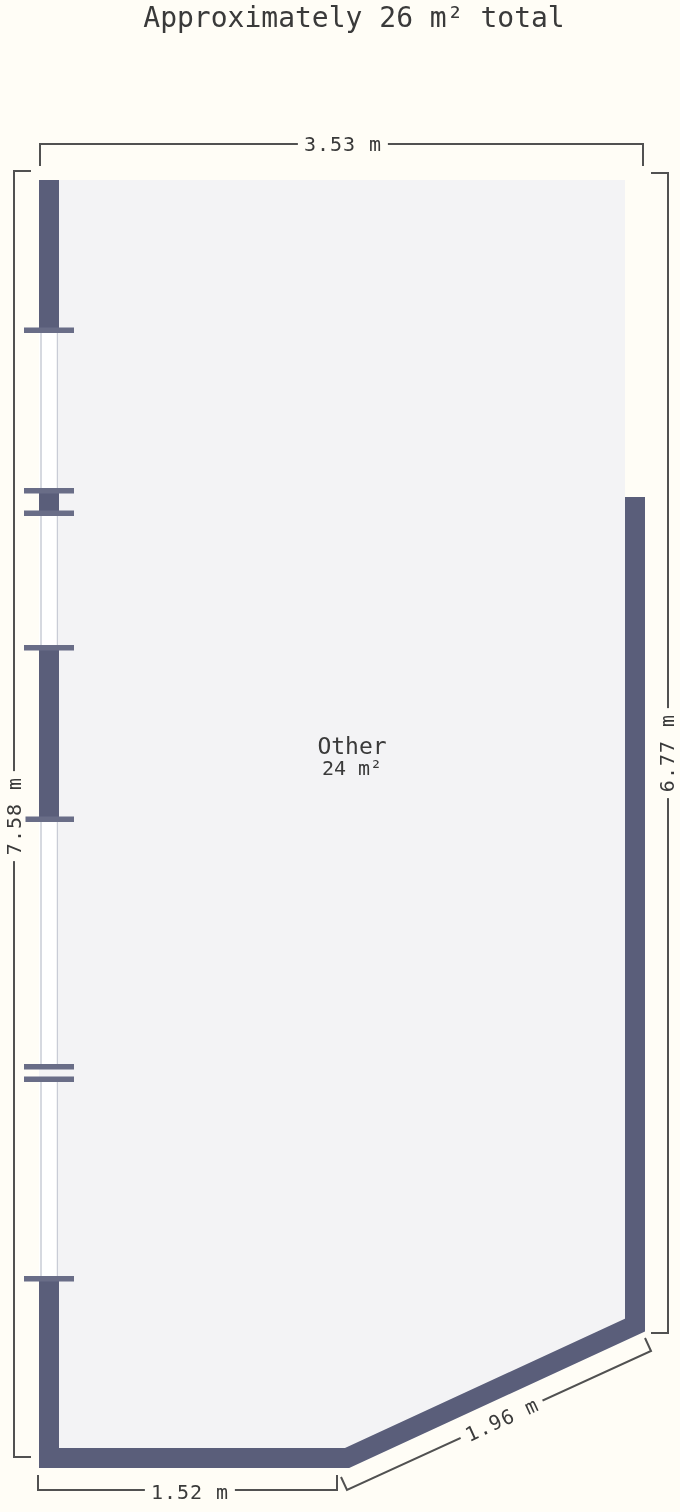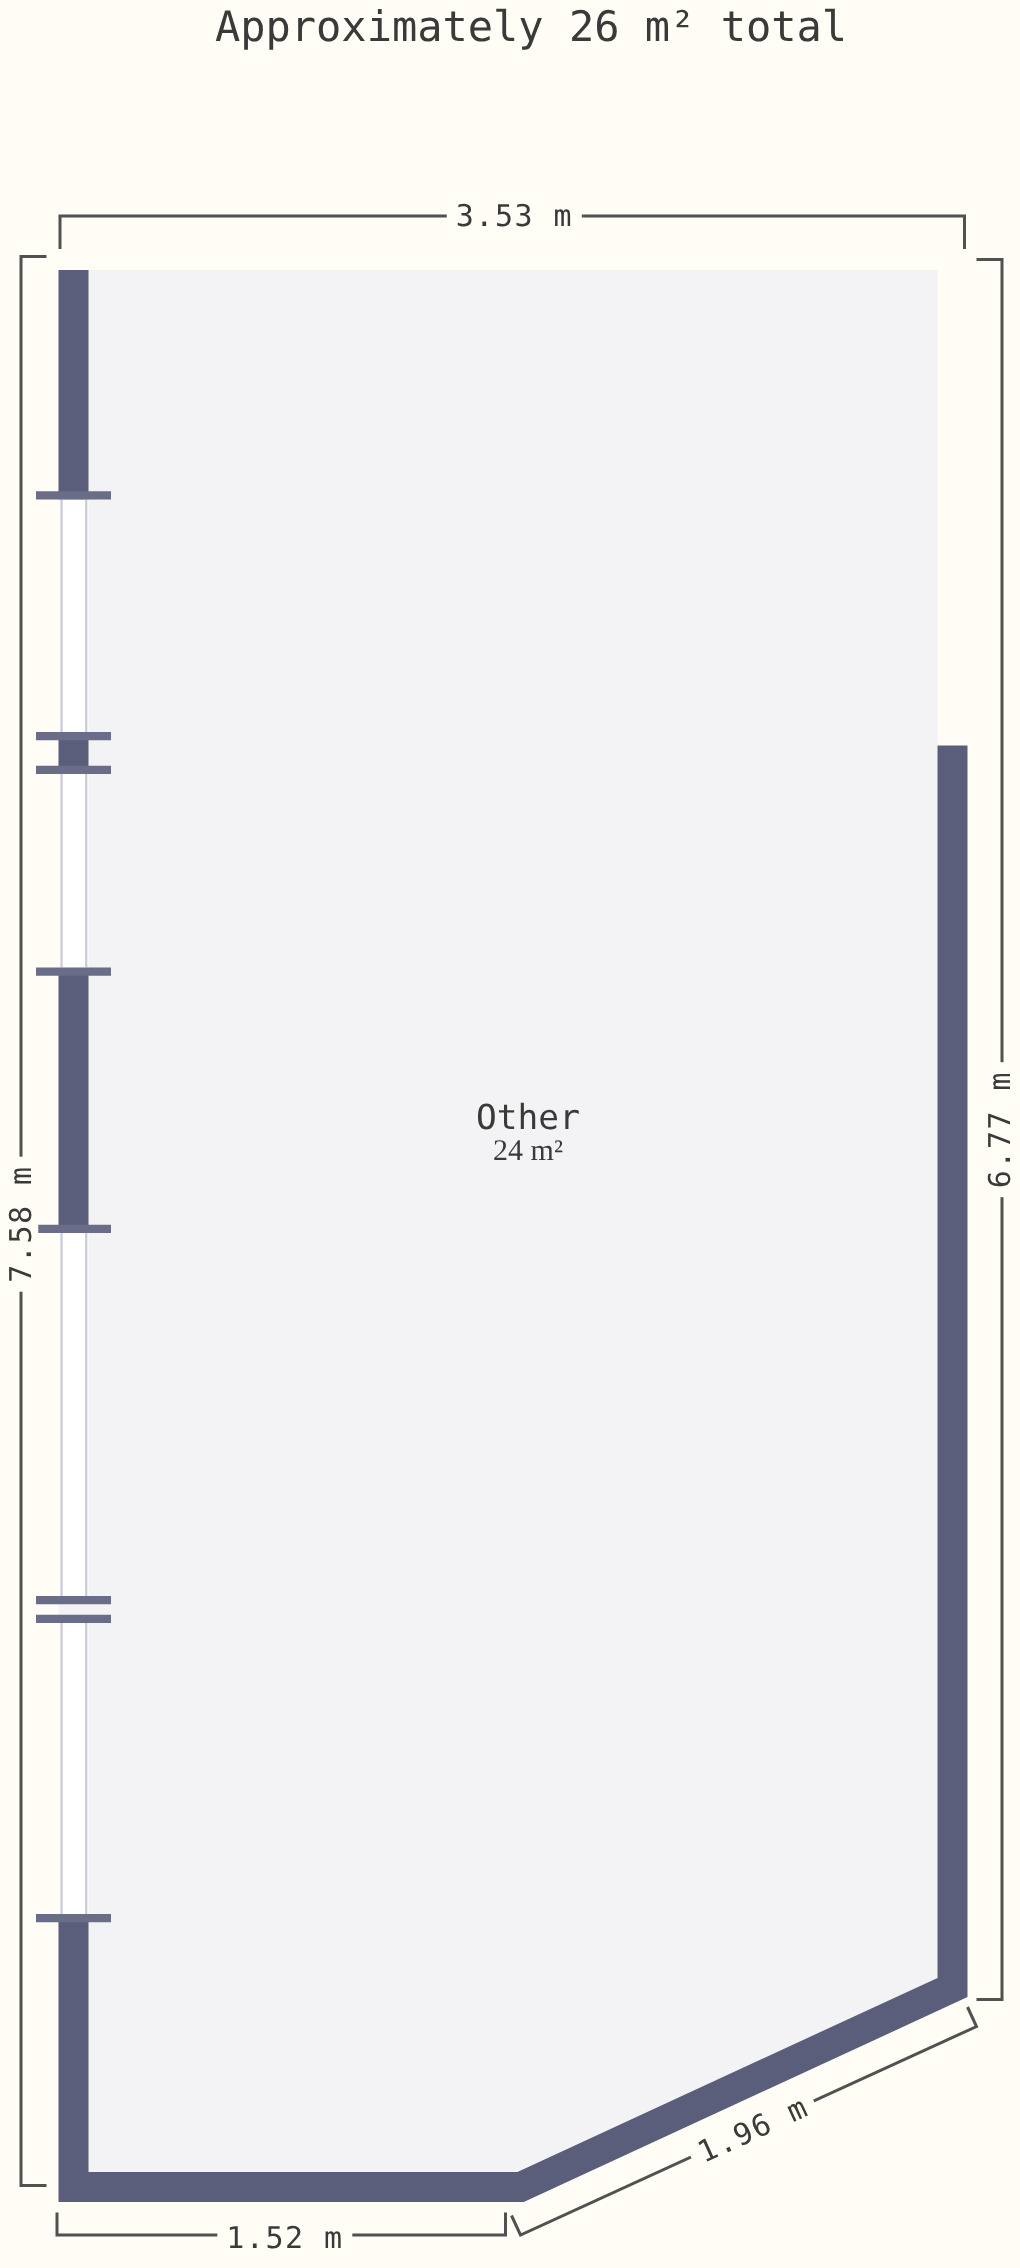--- a/index.html
+++ b/index.html
@@ -121,14 +121,14 @@
   <div class="label dim rot90" style="left:14px; top:816px;">7.58 m</div>
 
   <div class="label dim rot90" style="left:667px; top:753px;">6.77 m</div>
 
   <div class="label dim" style="left:190px; top:1492px;">1.52 m</div>
 
   <div class="label dim rot-diag" style="left:502px; top:1420px;">1.96 m</div>
 
   <div class="label room-name" style="left:338px; top:746px;">Other</div>
 
-  <div class="label room-area" style="left:338px; top:768px;font-family:Liberation Serif, serif;">24 m²</div>
+  <div class="label room-area" style="left:338px; top:768px;">24 m²</div>
 </div>
 
 </body></html>

